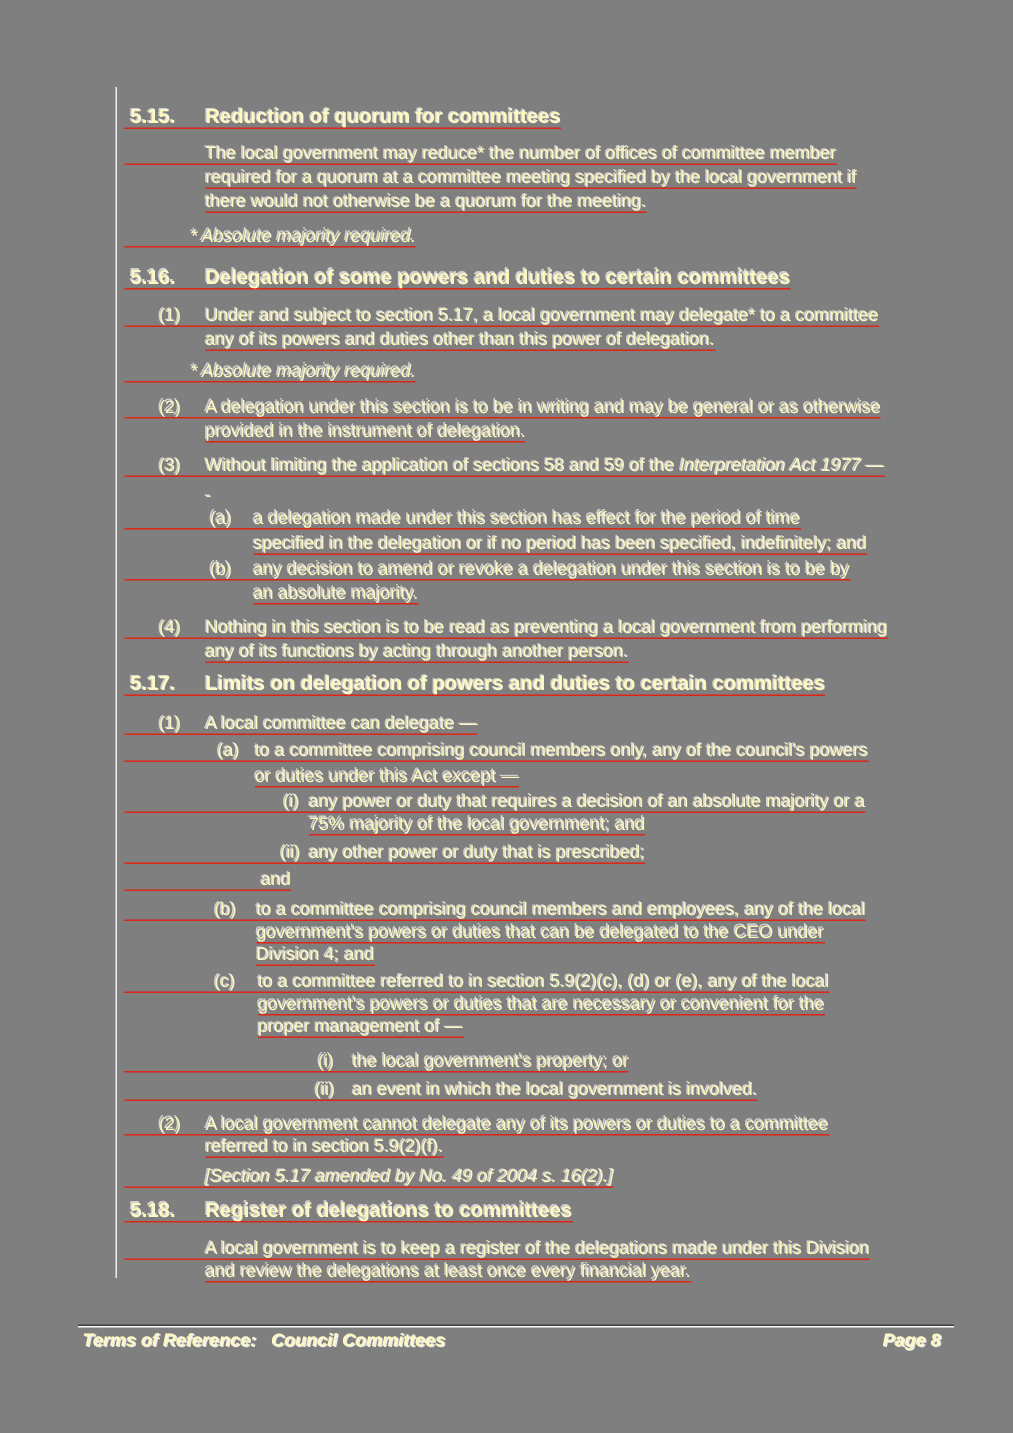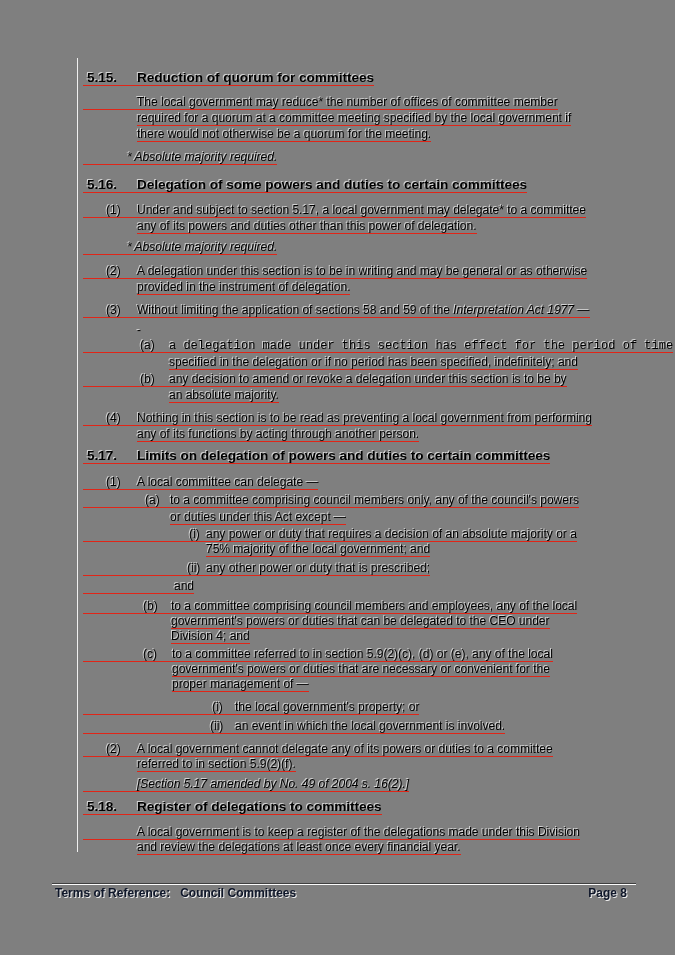--- a/index.html
+++ b/index.html
@@ -7,39 +7,39 @@
     width:675px;height:955px;
     background:#7f7f7f;
     overflow:hidden;position:relative;
     font-family:"Liberation Sans","DejaVu Sans",sans-serif;
   }
   #page{position:absolute;left:0;top:0;width:675px;height:955px;}
   .margin-bar{position:absolute;width:1px;background:#efefef;}
   .line{
     position:absolute;display:inline-block;
     height:14px;line-height:14px;font-size:12px;
-    color:#000000;
+    color:#fef9c3;
     text-shadow:-1px -1px 0 rgba(255,255,255,0.65);
     border-bottom:1px solid #e02517;
     white-space:pre;
   }
   .line.noul{border-bottom:none;}
   .line.bold{font-weight:bold;font-size:13.5px;}
   .line.italic{font-style:italic;}
   .line .marker{position:absolute;top:0;}
   .line .text{display:inline-block;}
   .line .it{font-style:italic;}
   .footer-divider{
     position:absolute;height:0;
     border-top:1px solid #3f3f3f;border-bottom:1px solid #fbfbfb;
   }
   .footer-text{
     position:absolute;top:886px;
-    font-size:12px;font-weight:bold;
-    color:#0f172a;text-shadow:1px 1px 0 rgba(255,255,255,0.85);
+    font-size:12px;font-style:italic;font-weight:bold;
+    color:#fef9c3;text-shadow:1px 1px 0 rgba(255,255,255,0.85);
     white-space:pre;
   }
   #footer-left{left:55px;}
   #footer-right{right:48px;}
 </style>
 </head>
 <body>
 
 <div id="page">
   <div id="margin-bar" class="margin-bar" style="left: 77px; top: 58px; height: 794px;"></div>
@@ -50,21 +50,21 @@
       <div class="line" style="left: 137px; top: 127px;"><span class="text" style="margin-left: 0px;"><span>there would not otherwise be a quorum for the meeting.</span></span></div>
       <div class="line italic" style="left: 83px; top: 150px;"><span class="text" style="margin-left: 44px;"><span>* Absolute majority required.</span></span></div>
       <div class="line bold" style="left: 83px; top: 178px;"><span class="marker" style="left: 4px;">5.16.</span><span class="text" style="margin-left: 54px;"><span>Delegation of some powers and duties to certain committees</span></span></div>
       <div class="line" style="left: 83px; top: 203px;"><span class="marker" style="left: 23px;">(1)</span><span class="text" style="margin-left: 54px;"><span>Under and subject to section 5.17, a local government may delegate* to a committee</span></span></div>
       <div class="line" style="left: 137px; top: 219px; text-align: right;"><span class="text" style="margin-left: 0px;"><span>any of its powers and duties other than this power of delegation.</span></span></div>
       <div class="line italic" style="left: 83px; top: 240px;"><span class="text" style="margin-left: 44px;"><span>* Absolute majority required.</span></span></div>
       <div class="line" style="left: 83px; top: 264px;"><span class="marker" style="left: 23px;">(2)</span><span class="text" style="margin-left: 54px;"><span>A delegation under this section is to be in writing and may be general or as otherwise</span></span></div>
       <div class="line" style="left: 137px; top: 280px;"><span class="text" style="margin-left: 0px;"><span>provided in the instrument of delegation.</span></span></div>
       <div class="line" style="left: 83px; top: 303px;"><span class="marker" style="left: 23px;">(3)</span><span class="text" style="margin-left: 54px;"><span>Without limiting the application of sections 58 and 59 of the </span><span class="it">Interpretation Act 1977</span><span> —</span></span></div>
       <div class="line noul" style="left: 137px; top: 323px;"><span class="text" style="margin-left: 0px;"><span>-</span></span></div>
-      <div class="line" style="left: 83px; top: 338px;"><span class="marker" style="left: 57px;">(a)</span><span class="text" style="margin-left: 86px; font-family: Liberation Mono, monospace;"><span>a delegation made under this section has effect for the period of time</span></span></div>
+      <div class="line" style="left: 83px; top: 338px;"><span class="marker" style="left: 57px;">(a)</span><span class="text" style="margin-left: 86px;"><span>a delegation made under this section has effect for the period of time</span></span></div>
       <div class="line" style="left: 169px; top: 355px;"><span class="text" style="margin-left: 0px;"><span>specified in the delegation or if no period has been specified, indefinitely; and</span></span></div>
       <div class="line" style="left: 83px; top: 372px;"><span class="marker" style="left: 57px;">(b)</span><span class="text" style="margin-left: 86px;"><span>any decision to amend or revoke a delegation under this section is to be by</span></span></div>
       <div class="line" style="left: 169px; top: 388px;"><span class="text" style="margin-left: 0px;"><span>an absolute majority.</span></span></div>
       <div class="line" style="left: 83px; top: 411px;"><span class="marker" style="left: 23px;">(4)</span><span class="text" style="margin-left: 54px;"><span>Nothing in this section is to be read as preventing a local government from performing</span></span></div>
       <div class="line" style="left: 137px; top: 427px;"><span class="text" style="margin-left: 0px;"><span>any of its functions by acting through another person.</span></span></div>
       <div class="line bold" style="left: 83px; top: 449px;"><span class="marker" style="left: 4px;">5.17.</span><span class="text" style="margin-left: 54px;"><span>Limits on delegation of powers and duties to certain committees</span></span></div>
       <div class="line" style="left: 83px; top: 475px;"><span class="marker" style="left: 23px;">(1)</span><span class="text" style="margin-left: 54px;"><span>A local committee can delegate —</span></span></div>
       <div class="line" style="left: 83px; top: 493px;"><span class="marker" style="left: 62px;">(a)</span><span class="text" style="margin-left: 87px;"><span>to a committee comprising council members only, any of the council's powers</span></span></div>
       <div class="line" style="left: 170px; top: 510px;"><span class="text" style="margin-left: 0px; text-align: right;"><span>or duties under this Act except —</span></span></div>
       <div class="line" style="left: 83px; top: 527px;"><span class="marker" style="left: 106px;">(i)</span><span class="text" style="margin-left: 123px;"><span>any power or duty that requires a decision of an absolute majority or a</span></span></div>

